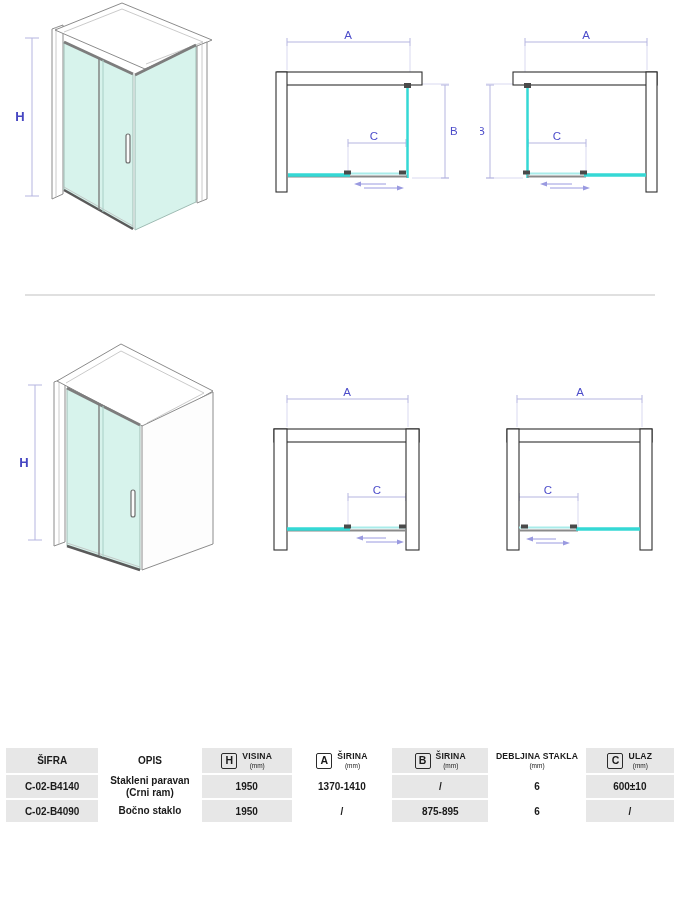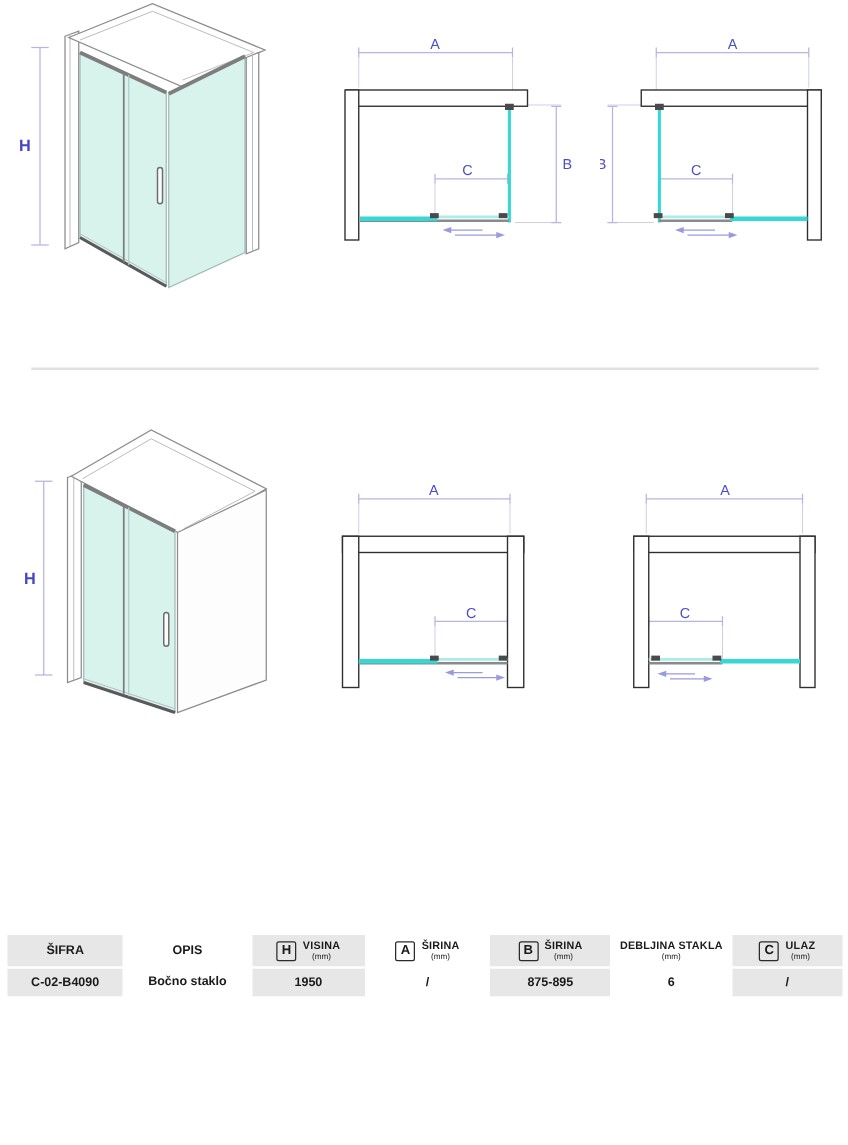--- a/index.html
+++ b/index.html
@@ -365,20 +365,32 @@
         <span class="letter-box">C</span>
         <span class="hdr-stack">
           <span class="hdr-title">ULAZ</span>
           <span class="hdr-unit">(mm)</span>
         </span>
       </div>
     </th>
   </tr>
 
   <tr class="datarow">
+    <td>C-02-B4140</td>
+    <td class="opis-cell">
+      <div>Stakleni paravan</div>
+      <div>(Crni ram)</div>
+    </td>
+    <td>1950</td>
+    <td>1370-1410</td>
+    <td>/</td>
+    <td>6</td>
+    <td>600±10</td>
+  </tr>
+  <tr class="datarow">
     <td>C-02-B4090</td>
     <td class="opis-cell">
       <div>Bočno staklo</div>
     </td>
     <td>1950</td>
     <td>/</td>
     <td>875-895</td>
     <td>6</td>
     <td>/</td>
   </tr>

